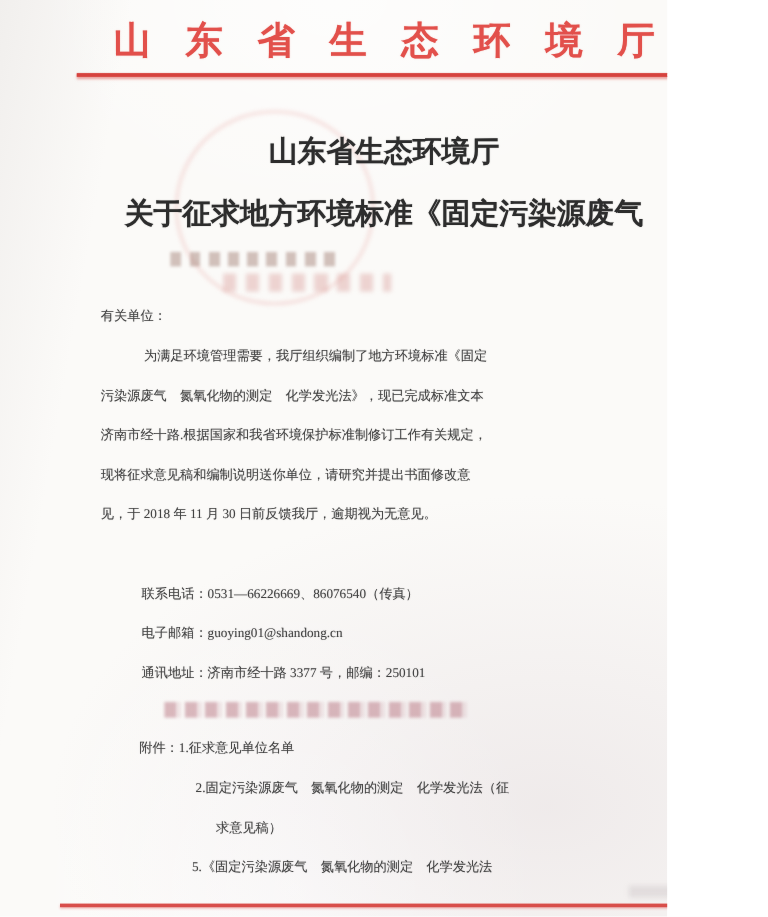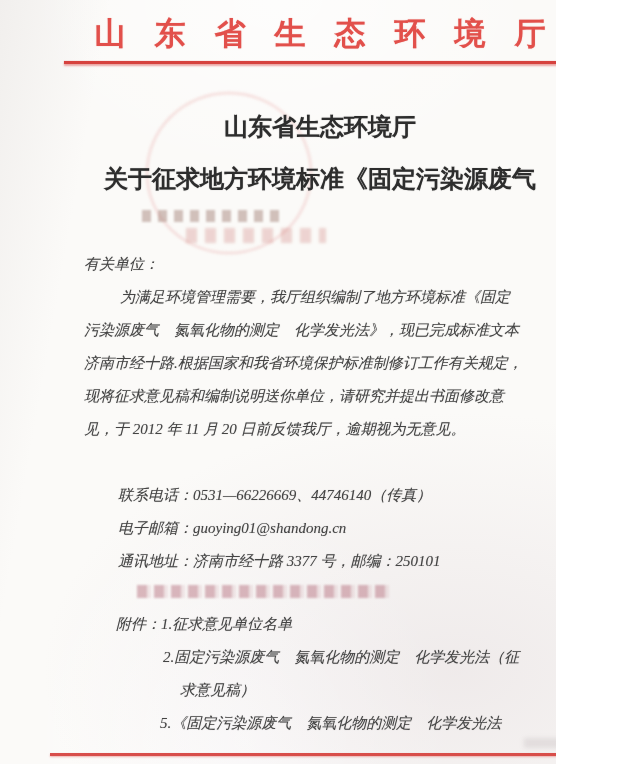--- a/index.html
+++ b/index.html
@@ -49,25 +49,24 @@
   .title-line{
     position:absolute;left:0;width:640px;text-align:center;
     font-family:"Liberation Sans", sans-serif;
     font-weight:bold;font-size:24px;line-height:28px;
     color:var(--title-ink);
     text-shadow:0 0 1px rgba(45,45,45,0.45);
     white-space:nowrap;
   }
   .ln{
     position:absolute;
-    font-size:15px;line-height:24px;
+    font-size:11px;line-height:24px;
     color:var(--ink);
     text-shadow:0 0 1px rgba(70,70,70,0.35);
     white-space:nowrap;
-    font-style:italic;
   }
   
   .seal-ring{
     position:absolute;left:146px;top:92px;width:162px;height:158px;
     border:2.5px solid rgba(224,128,126,0.30);
     border-radius:50%;
     filter:blur(1.8px);
     pointer-events:none;
   }
   .seal-date{
@@ -112,23 +111,23 @@
 
   <div class="title-line" style="top:113px;">山东省生态环境厅</div>
   <div class="title-line" style="top:145px;margin-top:20px;">关于征求地方环境标准《固定污染源废气</div>
 
   <div class="ln" style="left:84px;top:252px;">有关单位：</div>
 
   <div class="ln" style="left:120px;top:285px;">为满足环境管理需要，我厅组织编制了地方环境标准《固定</div>
   <div class="ln" style="left:84px;top:318px;">污染源废气　氮氧化物的测定　化学发光法》，现已完成标准文本</div>
   <div class="ln" style="left:84px;top:351px;">济南市经十路.根据国家和我省环境保护标准制修订工作有关规定，</div>
   <div class="ln" style="left:84px;top:384px;">现将征求意见稿和编制说明送你单位，请研究并提出书面修改意</div>
-  <div class="ln" style="left:84px;top:417px;">见，于 2012 年 11 月 20 日前反馈我厅，逾期视为无意见。</div>
+  <div class="ln" style="left:84px;top:417px;">见，于 2018 年 11 月 30 日前反馈我厅，逾期视为无意见。</div>
 
-  <div class="ln" style="left:118px;top:483px;">联系电话：0531—66226669、44746140（传真）</div>
+  <div class="ln" style="left:118px;top:483px;">联系电话：0531—66226669、86076540（传真）</div>
   <div class="ln" style="left:118px;top:516px;">电子邮箱：guoying01@shandong.cn</div>
   <div class="ln" style="left:118px;top:549px;">通讯地址：济南市经十路 3377 号，邮编：250101</div>
 
   <div class="bleed-red"></div>
 
   <div class="ln" style="left:116px;top:612px;"><span>附件：</span><span>1.征求意见单位名单</span></div>
   <div class="ln" style="left:163px;top:645px;">2.固定污染源废气　氮氧化物的测定　化学发光法（征</div>
   <div class="ln" style="left:180px;top:678px;">求意见稿）</div>
   <div class="ln" style="left:160px;top:711px;">5.《固定污染源废气　氮氧化物的测定　化学发光法</div>
 

